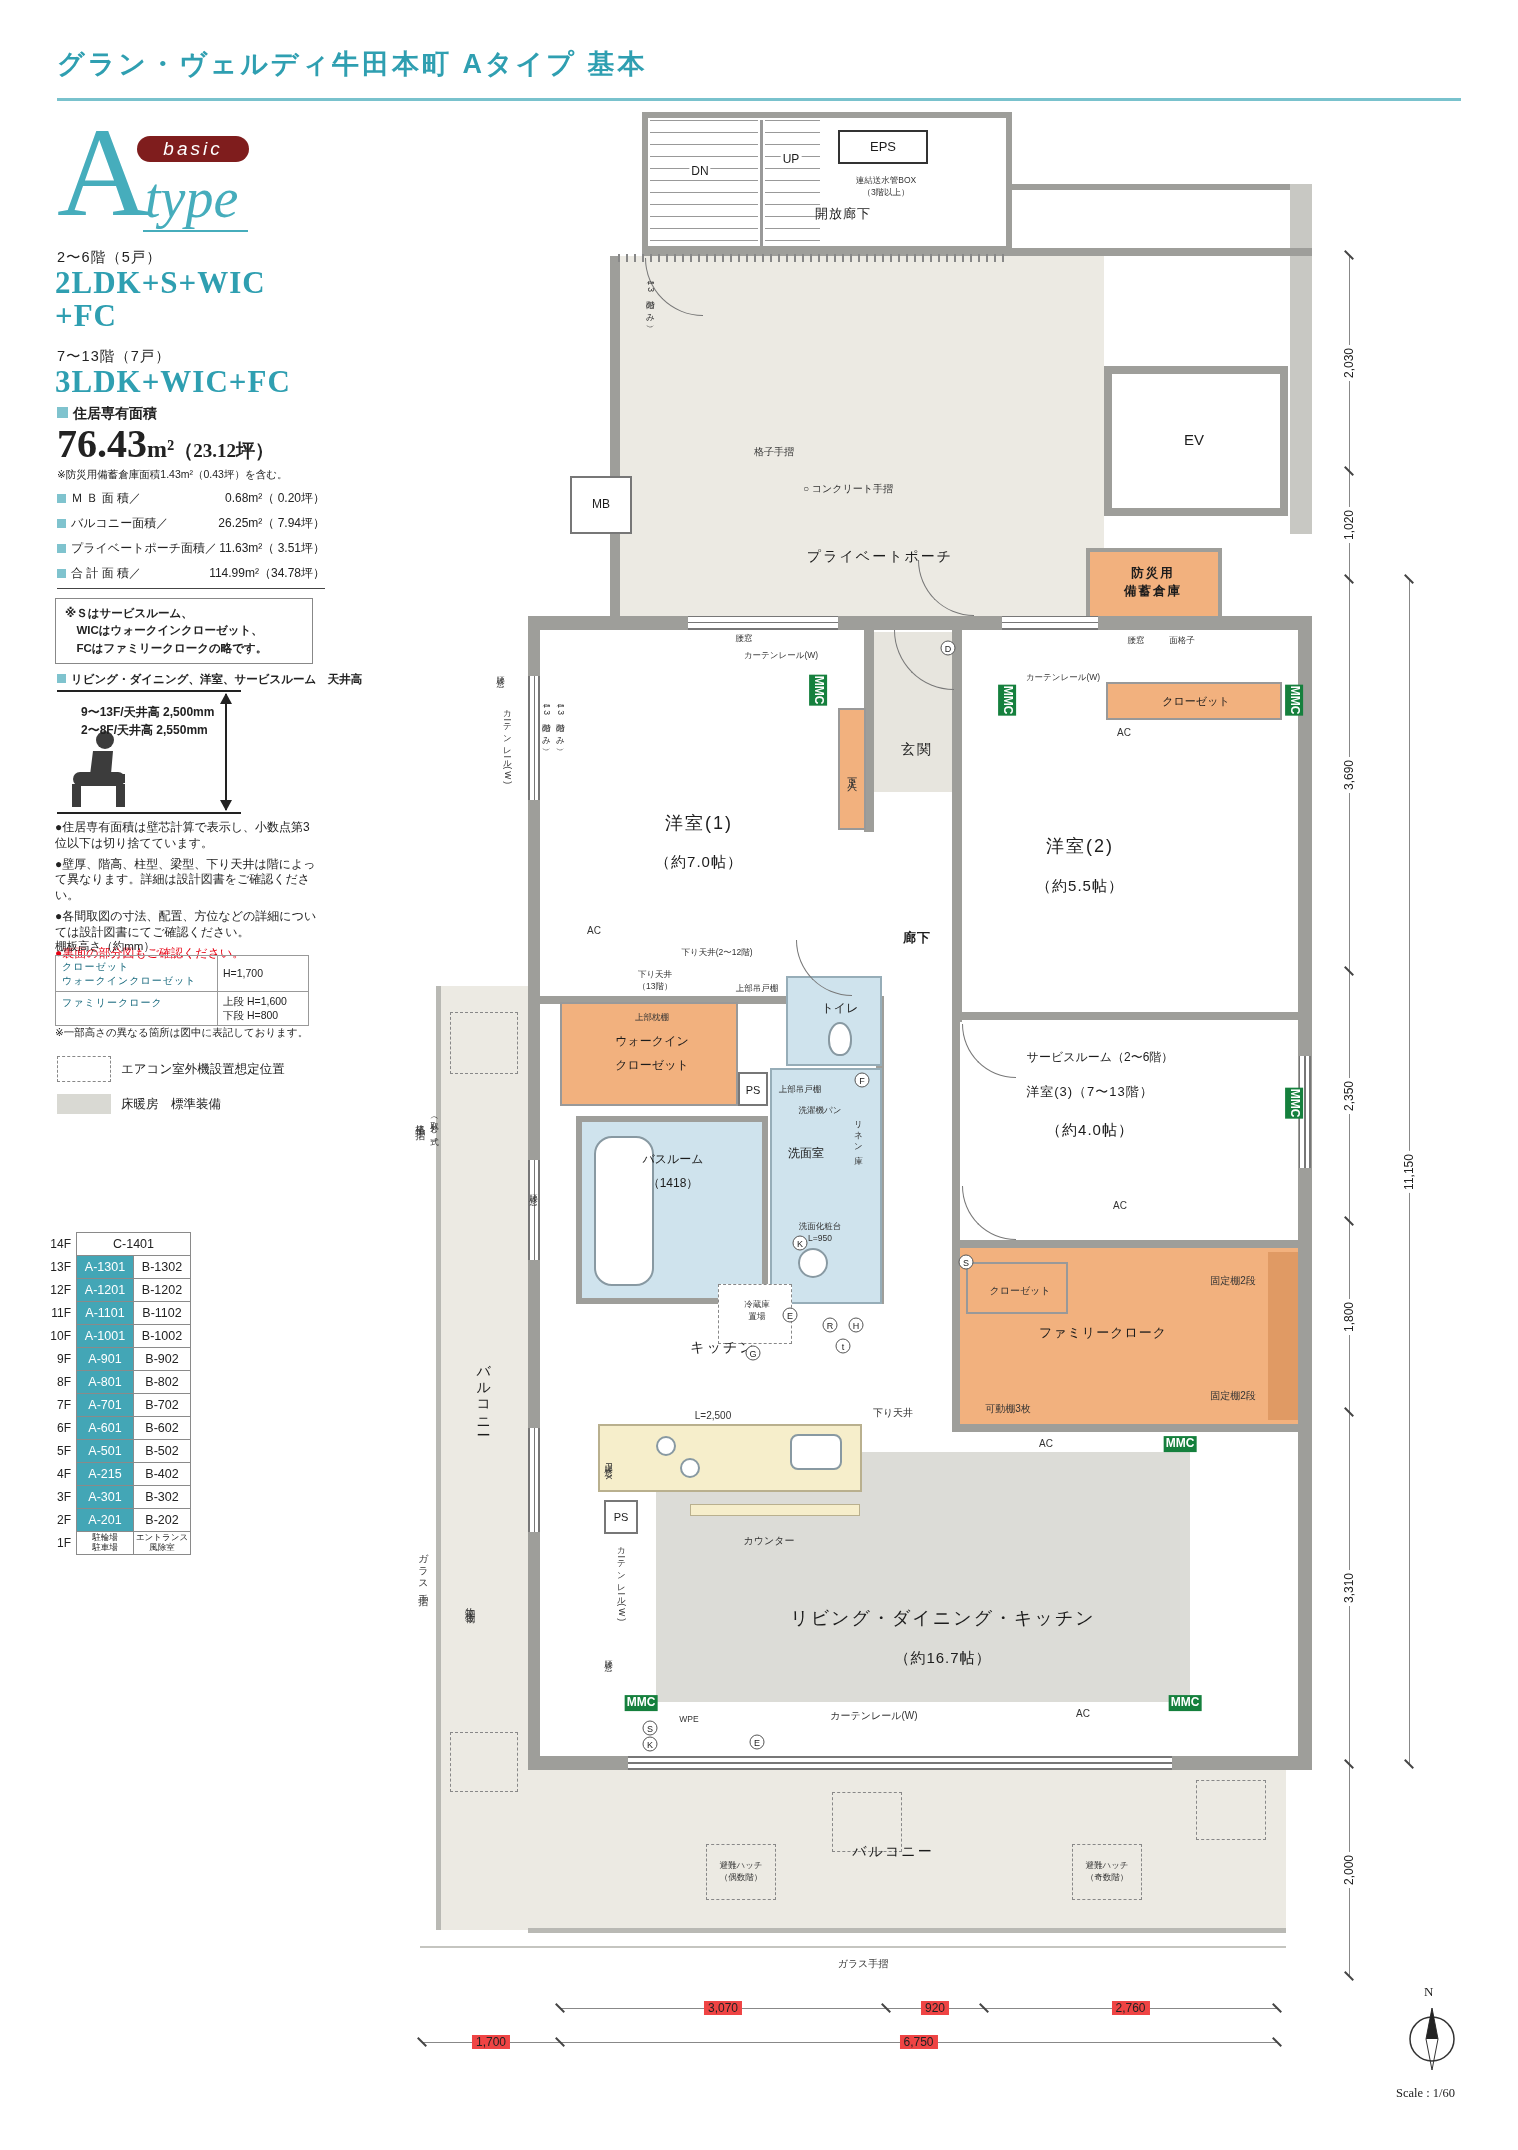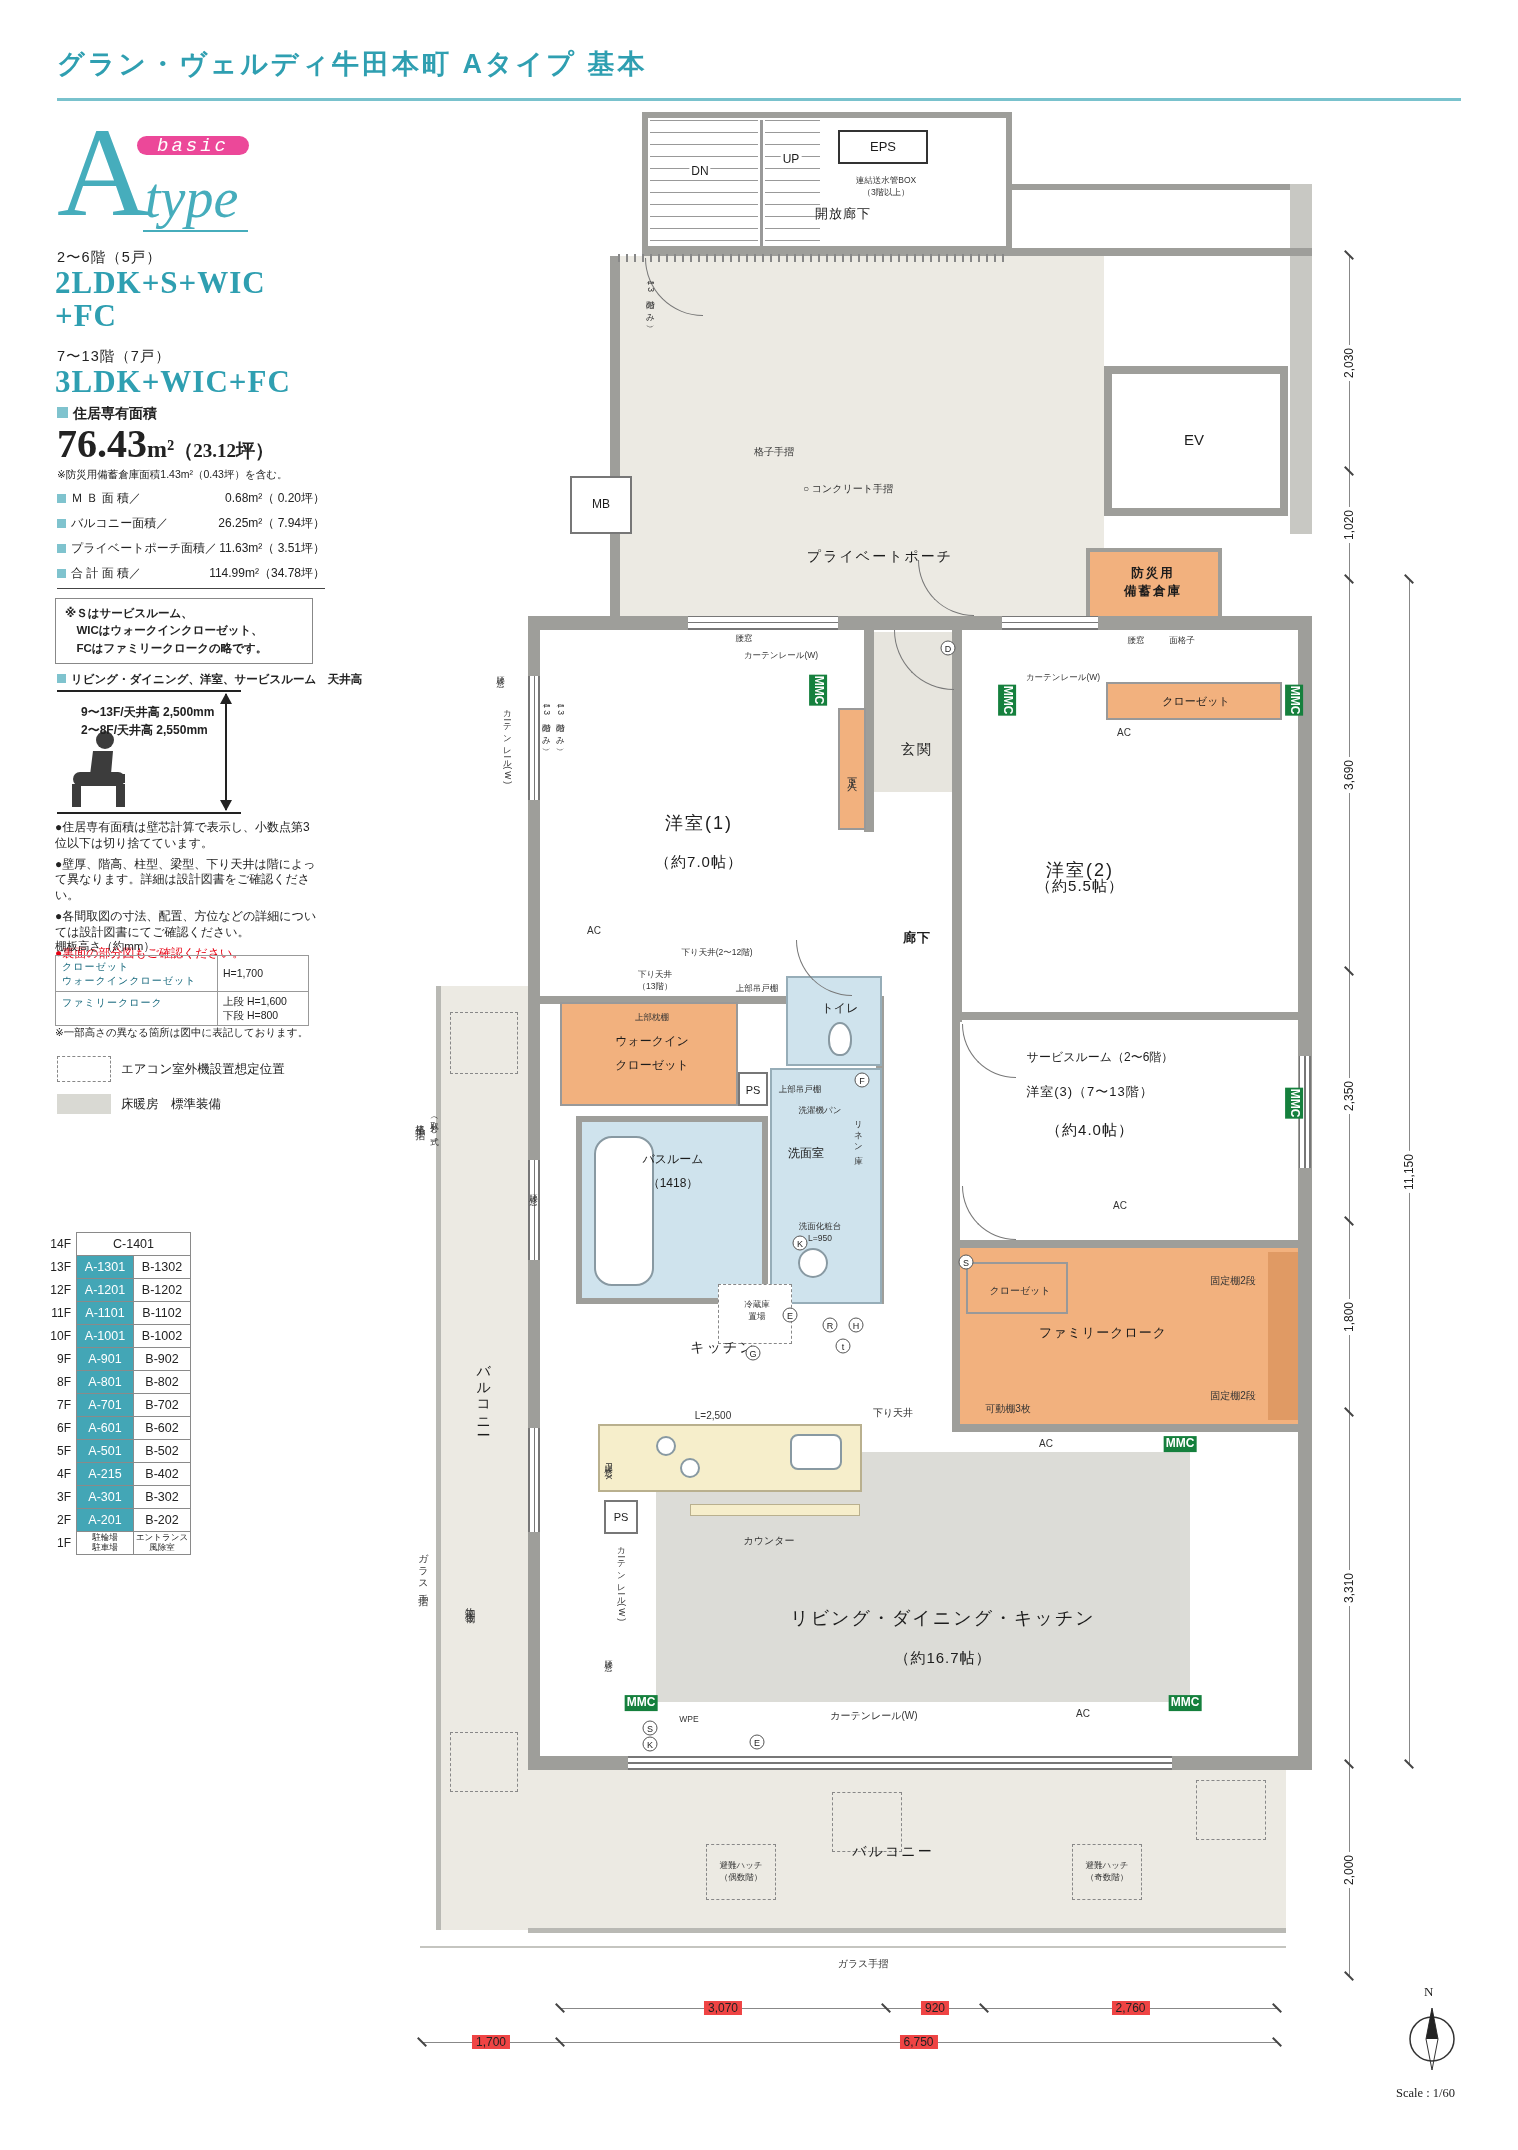--- a/index.html
+++ b/index.html
@@ -5,21 +5,21 @@
 *{margin:0;padding:0;box-sizing:border-box;}
 html,body{width:1518px;height:2150px;}
 body{position:relative;background:#fff;font-family:"Liberation Sans","DejaVu Sans",sans-serif;color:#222;overflow:hidden;}
 .abs{position:absolute;}
 
 #title{left:57px;top:46px;font-size:27px;font-weight:bold;color:#2f9fb1;letter-spacing:3px;}
 #title-rule{left:57px;top:98px;width:1404px;height:3px;background:#79c2cd;}
 
 #logo{left:57px;top:118px;width:250px;height:132px;}
 .logo-a{position:absolute;left:0;top:-10px;font-family:"Liberation Serif",serif;font-size:128px;line-height:1;color:#46adbc;}
-.logo-badge{position:absolute;left:80px;top:18px;width:112px;height:19px;background:#ec4899;border-radius:16px;color:#fff;font-family:Liberation Mono, monospace;font-style:italic;font-size:19px;display:flex;align-items:center;justify-content:center;letter-spacing:3px;}
+.logo-badge{position:absolute;left:80px;top:18px;width:112px;height:26px;background:#7f1d1d;border-radius:16px;color:#fff;font-family:Liberation Sans, sans-serif;font-style:italic;font-size:19px;display:flex;align-items:center;justify-content:center;letter-spacing:3px;}
 .logo-type{position:absolute;left:86px;top:48px;font-family:"Liberation Serif",serif;font-style:italic;font-size:56px;color:#46adbc;border-bottom:2px solid #46adbc;padding:0 10px 0 2px;}
 
 .plan-floors{font-size:14.5px;color:#222;letter-spacing:1px;}
 .plan-name{font-family:"Liberation Serif",serif;font-weight:bold;font-size:31px;color:#2f9fb1;letter-spacing:1px;line-height:1.08;}
 
 .sq2{width:11px;height:11px;background:#7fc3ce;display:inline-block;margin-right:5px;}
 #area-heading{left:57px;top:405px;font-size:14px;font-weight:bold;}
 #area-main{left:57px;top:420px;font-family:"Liberation Serif",serif;font-weight:bold;}
 #area-main .big{font-size:40px;}
 #area-main .mid{font-size:24px;}
@@ -416,21 +416,21 @@
     <span class="pl micro" style="left: 1182px; top: 641px;">面格子</span>
     <span class="pl room" style="left: 699px; top: 823px;">洋室(1)</span>
     <span class="pl room2" style="left: 699px; top: 862px;">（約7.0帖）</span>
     <span class="pl micro" style="left: 744px; top: 639px;">腰窓</span>
     <span class="pl micro" style="left: 781px; top: 656px;">カーテンレール(W)</span>
     <span class="pl tiny" style="left: 594px; top: 931px;">AC</span>
     <span class="pl micro vert" style="left: 500px; top: 672px;">腰窓</span>
     <span class="pl micro vert" style="left: 507px; top: 745px;">カーテンレール(W)</span>
     <span class="pl micro vert" style="left: 546px; top: 723px;">（13階のみ）</span>
     <span class="pl micro vert" style="left: 560px; top: 723px;">（13階のみ）</span>
-    <span class="pl room" style="left: 1080px; top: 870px;">洋室(2)</span>
+    <span class="pl room" style="left: 1080px; top: 846px;">洋室(2)</span>
     <span class="pl room2" style="left: 1080px; top: 886px;">（約5.5帖）</span>
     <span class="pl micro" style="left: 1063px; top: 678px;">カーテンレール(W)</span>
     <span class="pl l13" style="left: 917px; top: 938px; font-weight: bold;">廊下</span>
     <span class="pl micro" style="left: 717px; top: 953px;">下り天井(2〜12階)</span>
     <span class="pl micro" style="left: 655px; top: 975px;">下り天井</span>
     <span class="pl micro" style="left: 655px; top: 987px;">（13階）</span>
     <span class="pl l12" style="left: 840px; top: 1009px;">トイレ</span>
     <span class="pl micro" style="left: 757px; top: 989px;">上部吊戸棚</span>
     <span class="pl l12" style="left: 652px; top: 1042px;">ウォークイン</span>
     <span class="pl l12" style="left: 652px; top: 1066px;">クローゼット</span>

